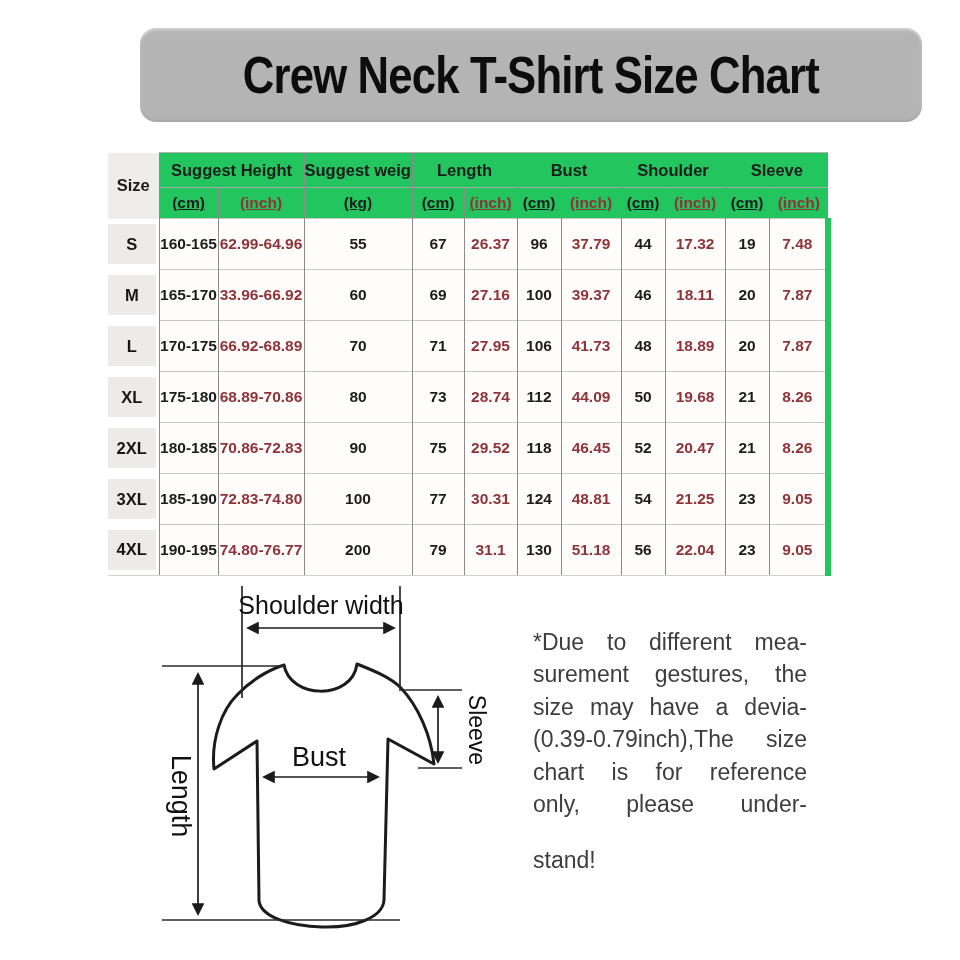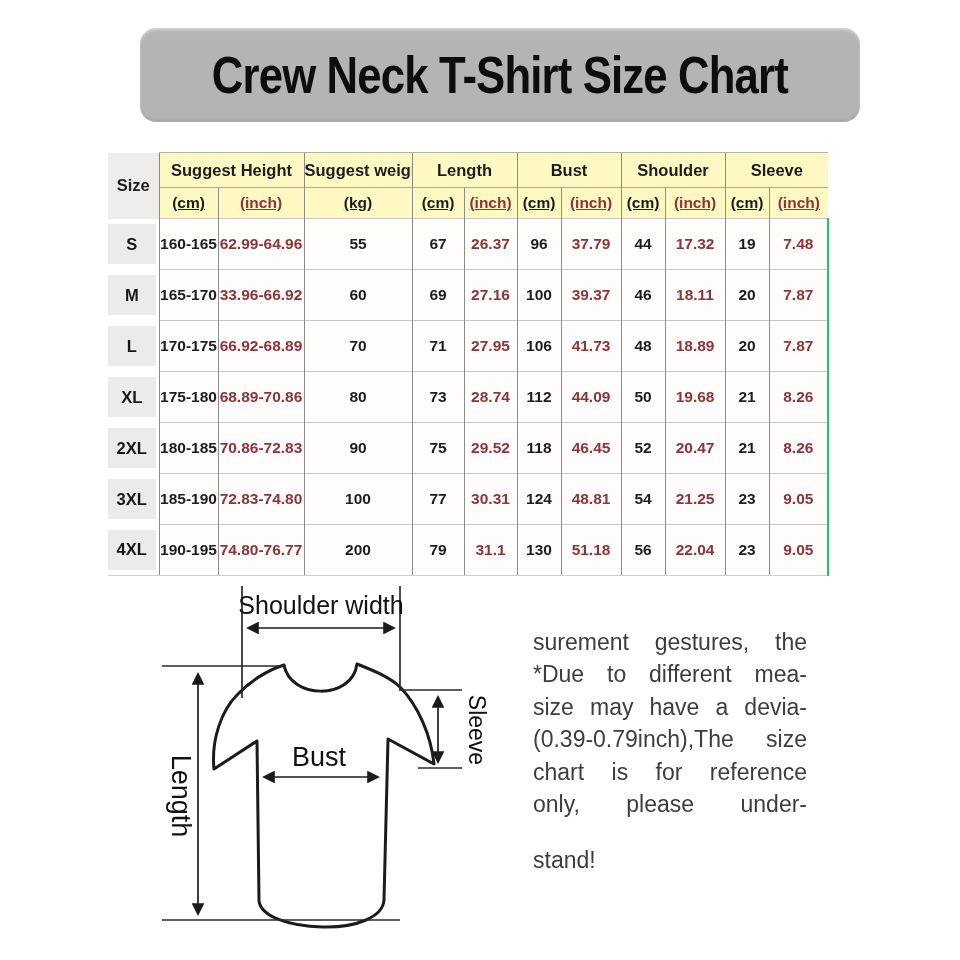--- a/index.html
+++ b/index.html
@@ -2,47 +2,47 @@
 <html><head>
 <meta charset="utf-8">
 <style>
   html,body{margin:0;padding:0;}
   body{
     width:960px;height:960px;position:relative;background:#ffffff;
     font-family:"Liberation Sans",sans-serif;color:#1c1c1c;overflow:hidden;
   }
   
   .banner{
-    position:absolute;left:140px;top:28px;width:720px;height:94px;
+    position:absolute;left:140px;top:28px;width:782px;height:94px;
     background:#b5b4b4;border-radius:16px;
     display:flex;align-items:center;justify-content:center;
     box-shadow:inset 0 2px 3px rgba(255,255,255,.45), inset 0 -2px 3px rgba(0,0,0,.08);
   }
   .banner .title{
     font-weight:700;font-size:52px;letter-spacing:-1px;color:#0d0d0d;
     transform:scaleX(.84);white-space:nowrap;
   }
   
   .tablewrap{position:absolute;left:108px;top:152px;width:720px;}
   table{border-collapse:collapse;table-layout:fixed;width:720px;}
   td,th{text-align:center;vertical-align:middle;padding:0;overflow:hidden;white-space:nowrap;}
-  thead th{background:#fef9c3;font-weight:700;}
+  thead th{background:#22c55e;font-weight:700;}
   .grp-row th{height:34px;font-size:16.5px;border-top:1px solid #b3b1af;}
   .unit-row th{height:30px;font-size:15.5px;border-top:1px solid #a9a6a3;text-decoration:underline;}
   th.vline,td.vline{border-left:1px solid #8d8b89;}
   th.szhead{background:#efedeb;font-size:16.5px;border-top:none;}
   tbody td{height:50px;font-size:15.5px;font-weight:700;border-top:1px solid #c9c6c3;background:#fefdfc;}
   tbody tr:last-child td{border-bottom:1px solid #d2cfcc;}
   tbody td.szcell{border:none;background:#ffffff;padding:0;}
   .sizebox{
     height:40px;margin:5px 3px 5px 0;background:#ecebe9;
     display:flex;align-items:center;justify-content:center;
     font-size:16.5px;font-weight:700;color:#161616;
   }
-  td.last{border-right:2px solid #22c55e;margin-top:40px;}
+  td.last{border-right:6px solid #22c55e;margin-top:40px;}
   .red{color:#8e3439;}
   
   .diagram{position:absolute;left:100px;top:578px;width:400px;height:382px;}
   
   .note{position:absolute;left:533px;top:626px;width:274px;color:#3d3d3d;
         font-size:23px;line-height:32.4px;}
   .note .ln{text-align:justify;text-align-last:justify;}
   .note .ln.lastln{text-align:left;text-align-last:left;margin-top:24px;}
 </style>
 </head>
@@ -244,20 +244,20 @@
     <line x1="164" y1="199" x2="278" y2="199" stroke="#1b1b1b" stroke-width="1.7" marker-start="url(#ah)" marker-end="url(#ah)"></line>
 
     <line x1="301" y1="112" x2="362" y2="112" stroke="#2a2a2a" stroke-width="1.7"></line>
     <line x1="318" y1="190" x2="362" y2="190" stroke="#2a2a2a" stroke-width="1.7"></line>
     <line x1="338" y1="119" x2="338" y2="184" stroke="#1b1b1b" stroke-width="1.7" marker-start="url(#ah)" marker-end="url(#ah)"></line>
     <text x="369" y="152" font-size="23" text-anchor="middle" fill="#111" transform="rotate(90 369 152)">Sleeve</text>
   </svg>
 </div>
 
 <div class="note">
+  <div class="ln">*Due to different mea-</div>
   <div class="ln">surement gestures, the</div>
-  <div class="ln">*Due to different mea-</div>
   <div class="ln">size may have a devia-</div>
   <div class="ln">(0.39-0.79inch),The size</div>
   <div class="ln">chart is for reference</div>
   <div class="ln">only, please under-</div>
   <div class="ln lastln">stand!</div>
 </div>
 
 </body></html>

